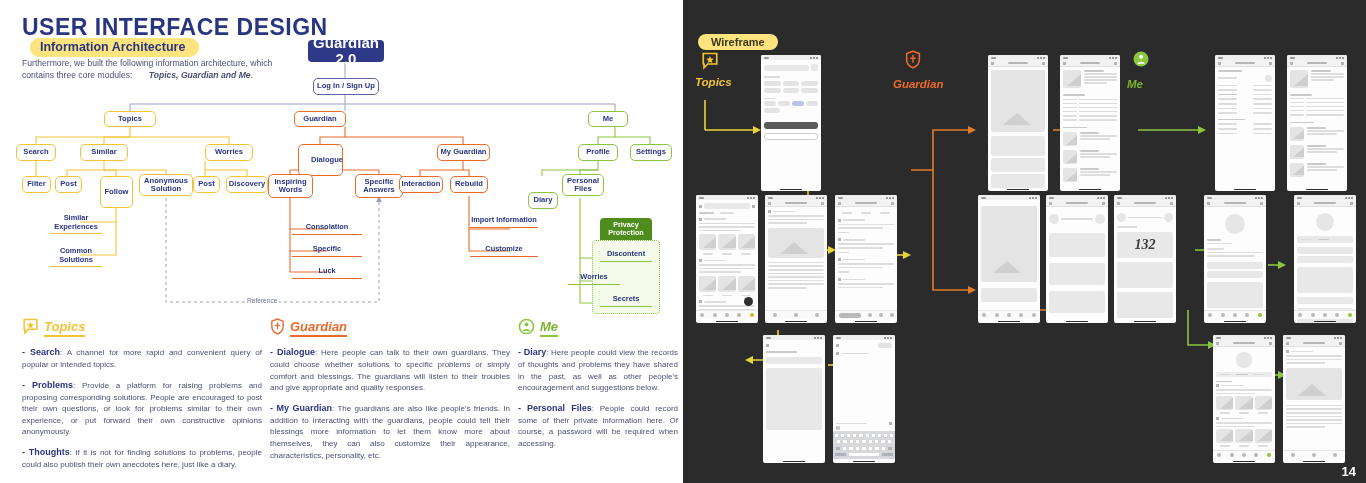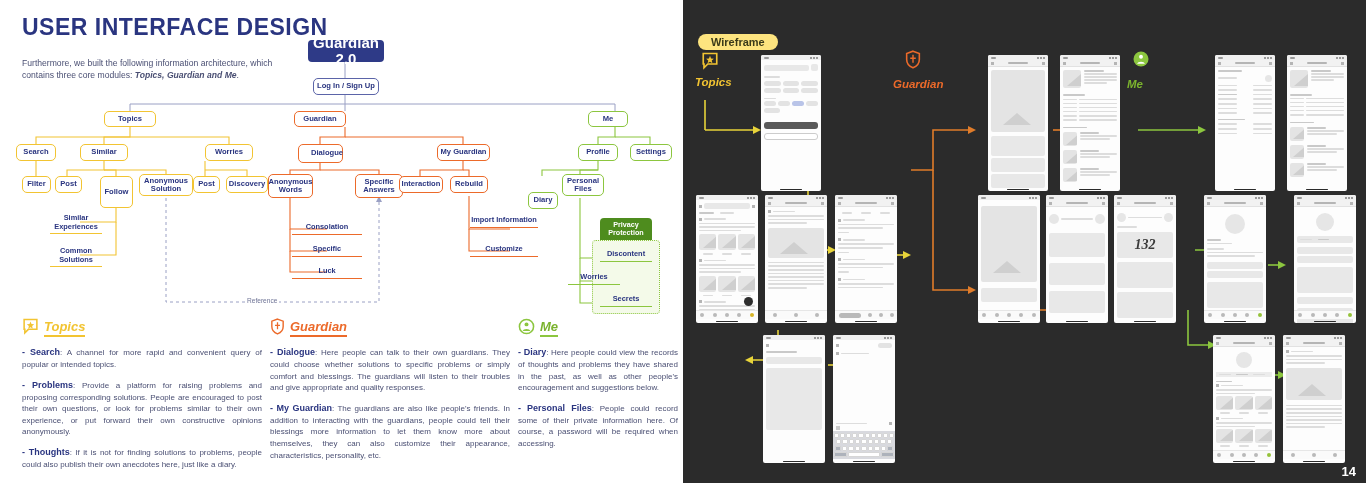--- a/index.html
+++ b/index.html
@@ -23,21 +23,21 @@
   .subtitle-chip {
     position: absolute; left: 30px; top: 38px;
     background: #fde47f; border-radius: 9px;
     padding: 2px 14px 3px 10px;
     font-size: 12.5px; font-weight: bold; color: #2a3580;
   }
   .intro-text {
     position: absolute; left: 22px; top: 58px; width: 260px;
     font-size: 8.6px; line-height: 1.35; color: #4a4f73;
   }
-  .intro-text i { font-style: italic; font-weight: bold; }
+  .intro-text i { font-style: italic; font-weight: bold; margin-left: 14px; }
 
   
   .diagram { position: absolute; left: 0; top: 0; width: 683px; height: 320px; }
   .node {
     position: absolute; display: flex; align-items: center; justify-content: center;
     text-align: center; color: #2a3580; font-weight: bold;
     background: #fff; border-radius: 5px; line-height: 1.1;
   }
   .n-root {
     background: #2e3a87; color: #fff; border: none; border-radius: 4px;
@@ -161,20 +161,21 @@
   }
 </style>
 </head>
 <body>
 
 <div id="root">
 
   <div class="left-panel">
 
     <div class="page-title">USER INTERFACE DESIGN</div>
+    <div class="subtitle-chip">Information Architecture</div>
     <div class="intro-text">
       <span>Furthermore, we built the following information architecture, which contains three core modules: </span><i>Topics, Guardian and Me</i><span>.</span>
     </div>
 
     <svg class="lines" viewBox="0 0 683 320">
       <g stroke="#9aa0c4" stroke-width="1" fill="none">
         <path d="M345,62 L345,78"></path>
         <path d="M345,95 L345,104 L130,104 L130,111"></path>
         <path d="M345,104 L345,111"></path>
         <path d="M345,104 L615,104 L615,111"></path>
@@ -237,24 +238,24 @@
       <div class="node n-y" style="left:55px;top:176px;width:27px;height:17px;">Post</div>
       <div class="node n-y" style="left:100px;top:176px;width:33px;height:32px;">Follow</div>
       <div class="node n-y" style="left:139px;top:174px;width:54px;height:22px;">Anonymous Solution</div>
       <div class="node n-y" style="left:193px;top:176px;width:27px;height:17px;">Post</div>
       <div class="node n-y" style="left:226px;top:176px;width:42px;height:17px;">Discovery</div>
 
       <div class="leaf y" style="left:50px;top:214px;width:52px;">Similar Experiences</div>
       <div class="leaf y" style="left:50px;top:247px;width:52px;">Common Solutions</div>
 
       <div class="node n-o" style="left:320px;top:111px;width:52px;height:16px;transform:translateX(-26px);">Guardian</div>
-      <div class="node n-o" style="left:298px;top:144px;width:45px;height:19px;padding-left:13px;">Dialogue</div>
+      <div class="node n-o" style="left:298px;top:144px;width:45px;height:32px;padding-left:13px;">Dialogue</div>
       <div class="node n-o" style="left:437px;top:144px;width:53px;height:17px;">My Guardian</div>
 
-      <div class="node n-o2" style="left:268px;top:174px;width:45px;height:24px;">Anonymous Words</div>
+      <div class="node n-o2" style="left:268px;top:174px;width:45px;height:24px;">Inspiring Words</div>
       <div class="node n-o" style="left:355px;top:174px;width:48px;height:24px;">Specific Answers</div>
       <div class="node n-o" style="left:399px;top:176px;width:44px;height:17px;">Interaction</div>
       <div class="node n-o" style="left:450px;top:176px;width:38px;height:17px;">Rebuild</div>
 
       <div class="leaf o" style="left:292px;top:223px;width:70px;">Consolation</div>
       <div class="leaf o" style="left:292px;top:245px;width:70px;">Specific</div>
       <div class="leaf o" style="left:292px;top:267px;width:70px;">Luck</div>
       <div class="leaf o" style="left:470px;top:216px;width:68px;">Import Information</div>
       <div class="leaf o" style="left:470px;top:245px;width:68px;">Customize</div>
 

